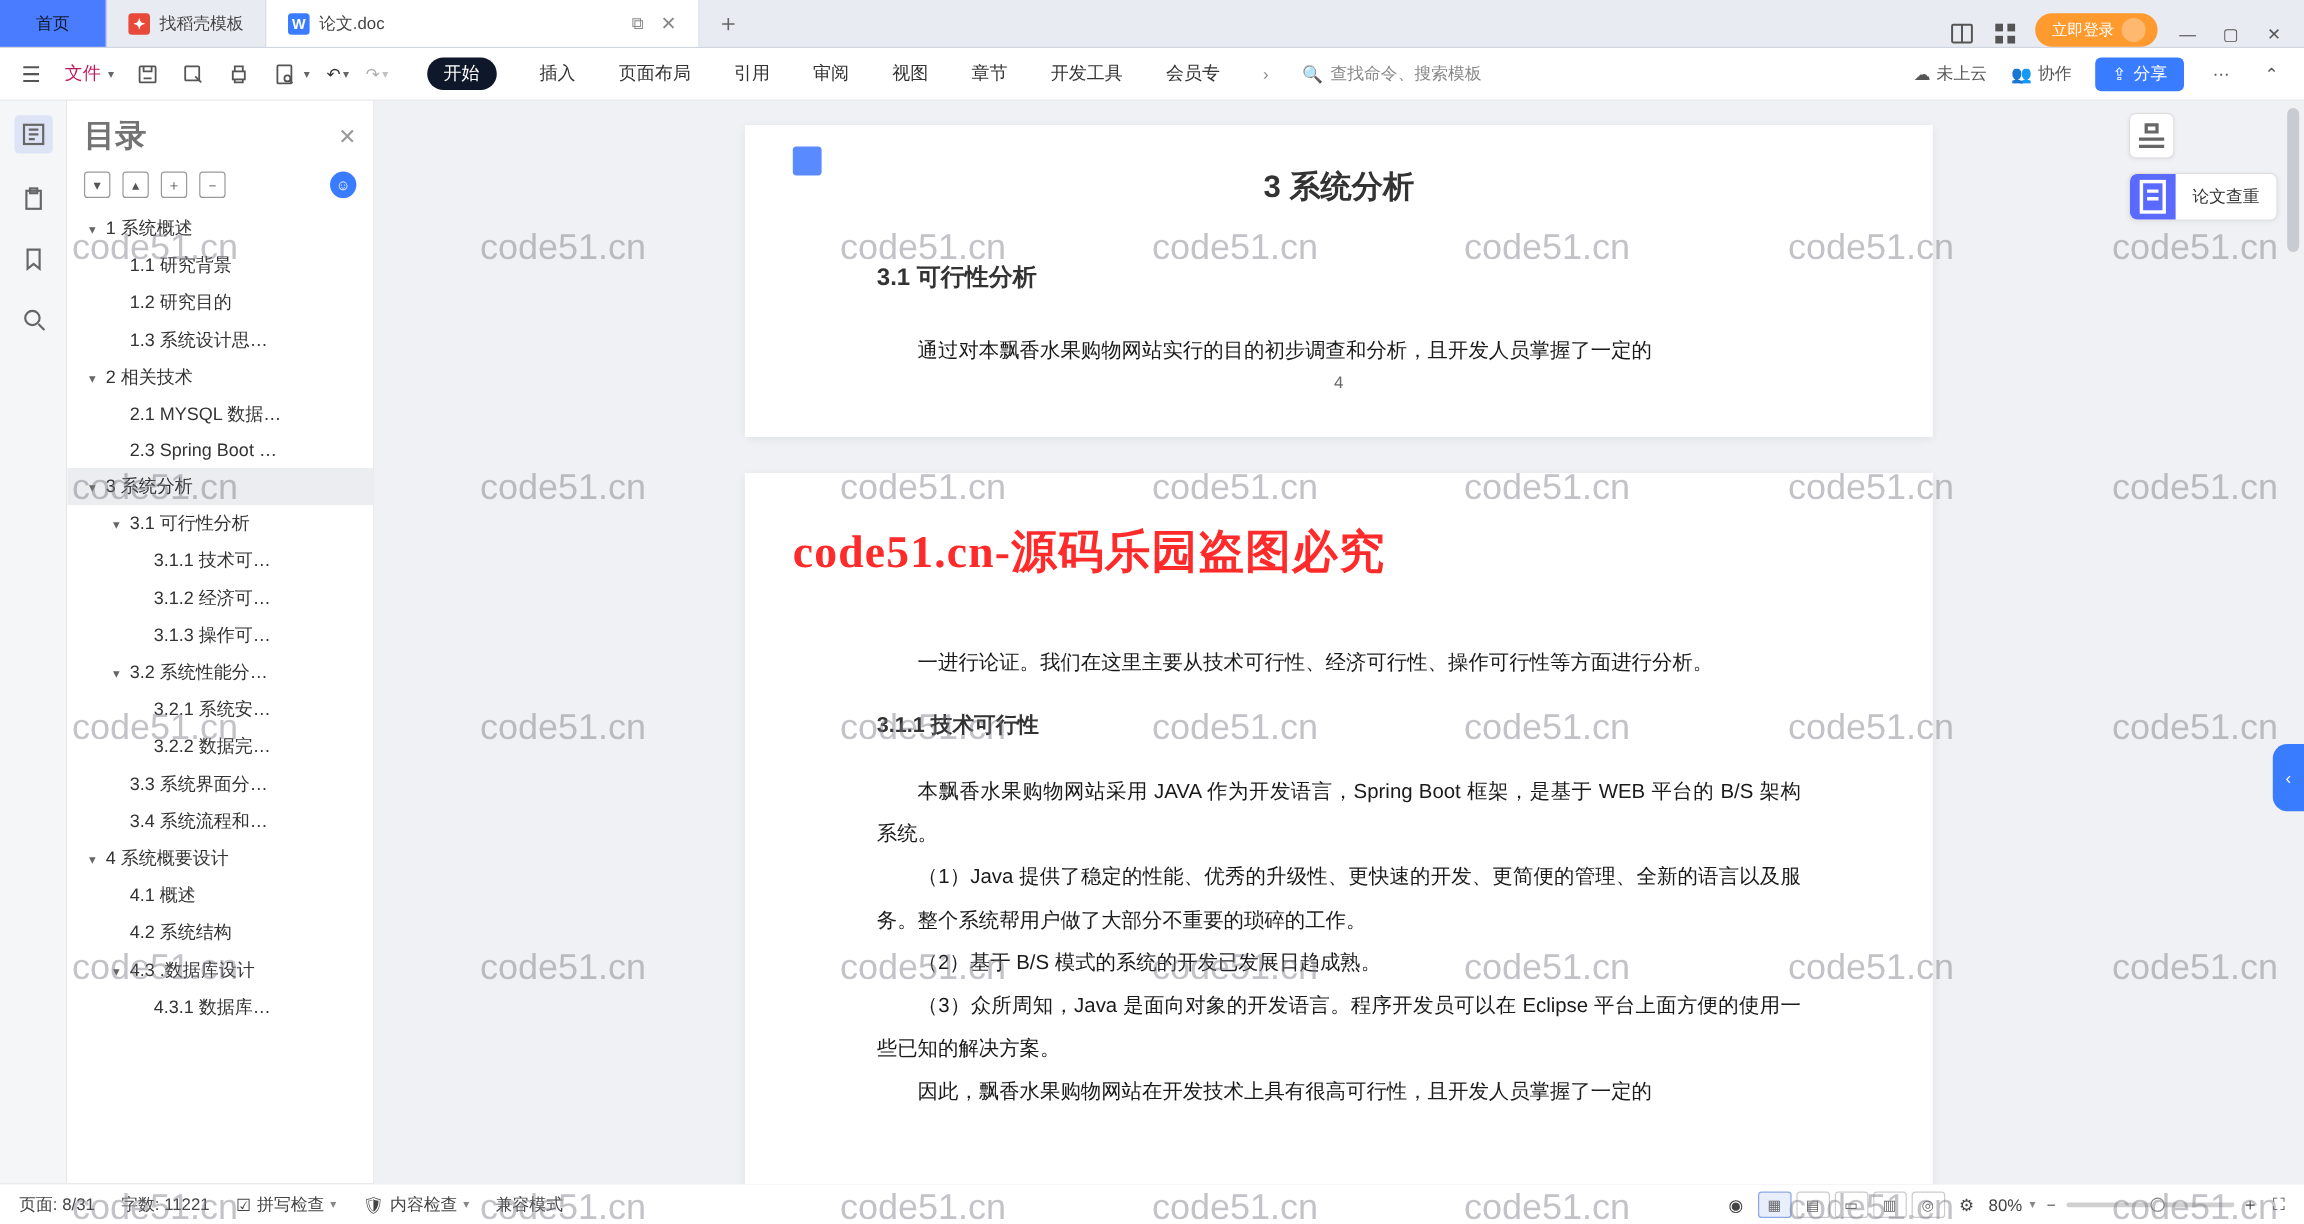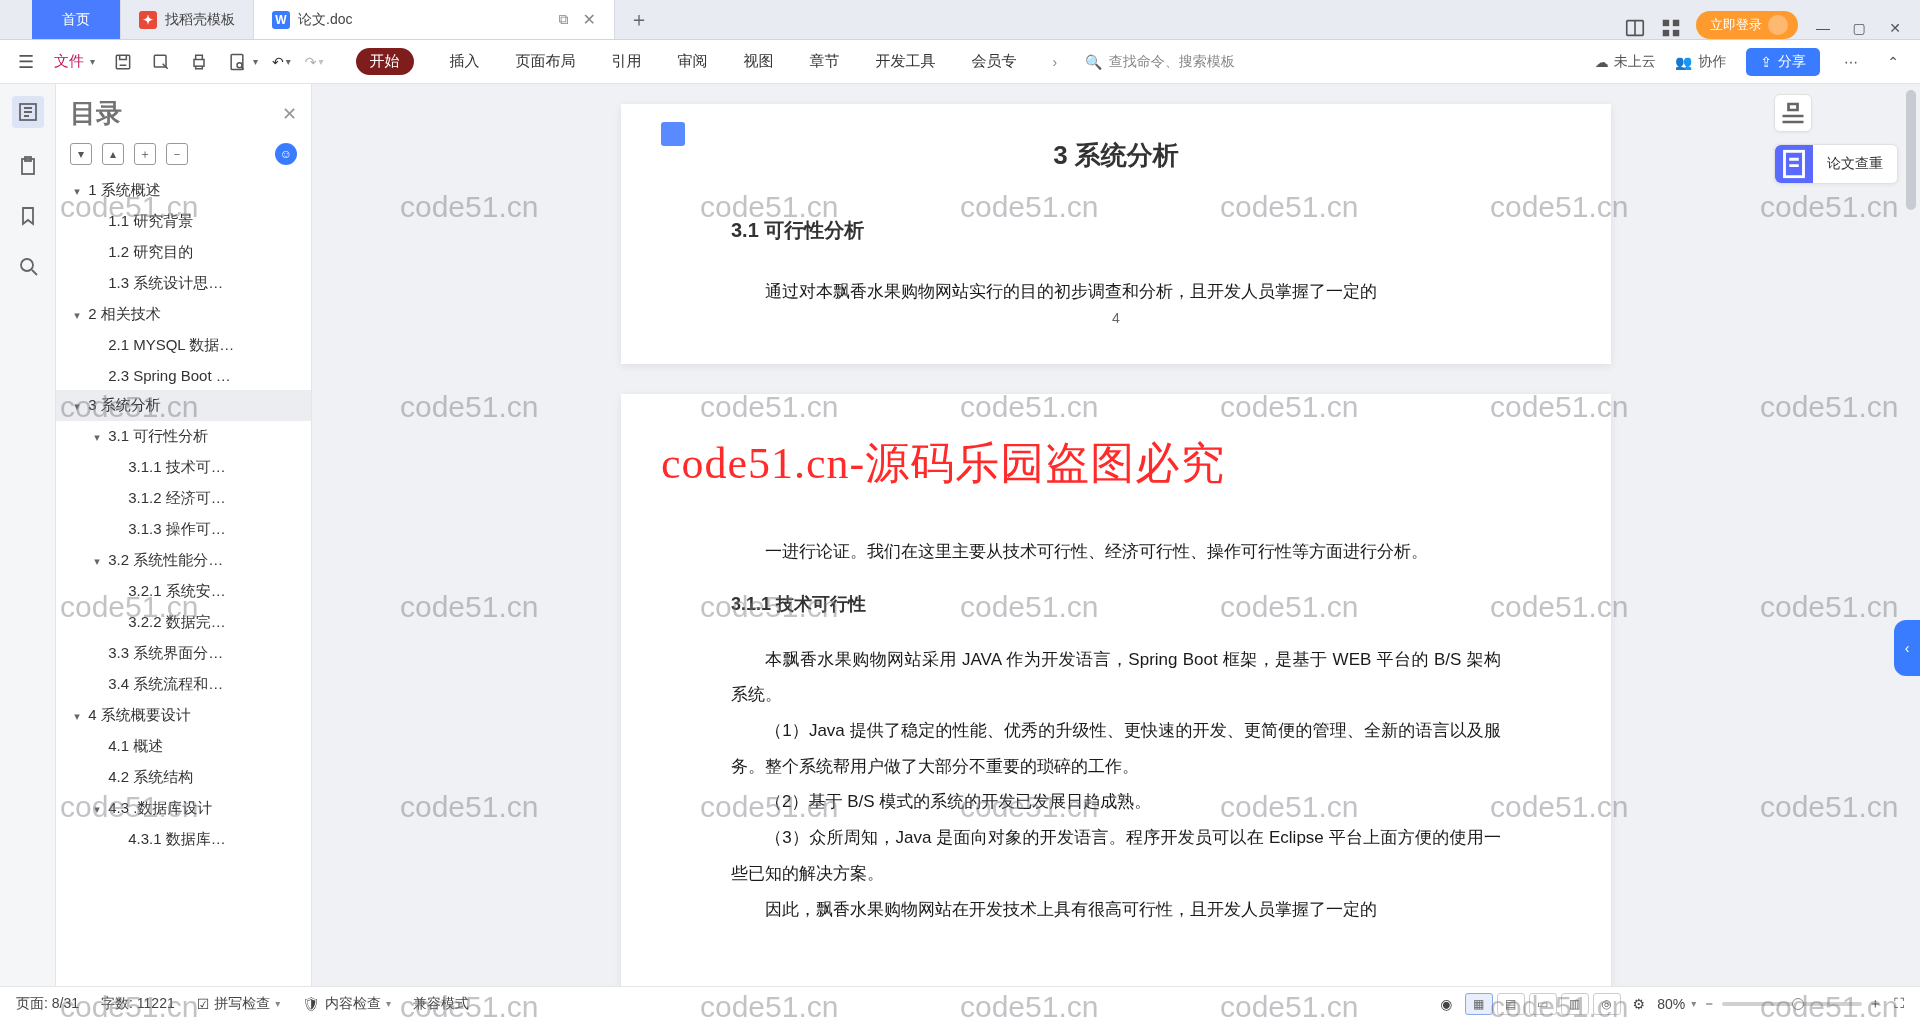--- a/index.html
+++ b/index.html
@@ -1,20 +1,20 @@
 <!DOCTYPE html>
 <html><head>
 <meta charset="utf-8">
 <style>
 * { margin:0; padding:0; box-sizing:border-box; font-family:"Microsoft YaHei",Arial,sans-serif; }
 body { width:1920px; height:1020px; overflow:hidden; background:#fff; display:flex; flex-direction:column; font-size:14px; color:#333; position:relative; }
 
 .tabbar { height:40px; background:#e8ebf2; display:flex; align-items:stretch; border-bottom:1px solid #d0d5e0; }
 .tab { display:flex; align-items:center; padding:0 18px; gap:8px; font-size:14px; color:#444; border-right:1px solid #d6dbe6; cursor:pointer; position:relative; }
-.tab.home { background:#4a7cff; color:#ffffff; font-weight:500; padding:0 30px;margin-left:32px; }
+.tab.home { background:#4a7cff; color:#0f172a; font-weight:500; padding:0 30px; }
 .tab.active { background:#fff; }
 .tab .ticon { width:18px; height:18px; display:inline-flex; align-items:center; justify-content:center; border-radius:3px; font-size:12px; font-weight:bold; }
 .tab .ticon.red { background:#e84a3a; color:#fff; }
 .tab .ticon.blue { background:#3a7cff; color:#fff; }
 .tab .tclose { font-size:16px; color:#888; margin-left:6px; }
 .tab .tpop { font-size:14px; color:#888; }
 .tab.add { border:none; padding:0 14px; font-size:20px; color:#666; }
 .tabbar-right { margin-left:auto; display:flex; align-items:flex-end; gap:14px; padding-right:14px; }
 .ticon-btn { width:22px; height:22px; display:flex; align-items:center; justify-content:center; color:#555; cursor:pointer; }
 .login-btn { background:#ff9a2e; color:#fff; border-radius:14px; padding:4px 10px 4px 14px; display:flex; align-items:center; gap:6px; font-size:13px; }
@@ -22,21 +22,21 @@
 
 .menubar { height:44px; display:flex; align-items:center; padding:0 16px; gap:8px; border-bottom:1px solid #e5e5e5; }
 .mb-left { display:flex; align-items:center; gap:18px; }
 .mb-left .ic { width:20px; height:20px; color:#555; display:flex; align-items:center; justify-content:center; cursor:pointer; }
 .hamburger { font-size:18px; }
 .file-label { font-size:15px; color:#be185d; }
 .dd { font-size:10px; color:#666; margin-left:-12px; }
 .mb-undo { display:flex; align-items:center; gap:14px; margin-left:6px; }
 .menus { display:flex; align-items:center; gap:36px; margin-left:24px; }
 .menus .mi { font-size:15px; color:#333; cursor:pointer; }
-.menus .mi.active { background:#7f1d1d; color:#fff; padding:4px 14px; border-radius:14px; }
+.menus .mi.active { background:#0f172a; color:#fff; padding:4px 14px; border-radius:14px; }
 .menus .arrow { font-size:14px; color:#888; }
 .mb-search { display:flex; align-items:center; gap:6px; color:#888; font-size:14px; margin-left:20px; }
 .mb-right { margin-left:auto; display:flex; align-items:center; gap:20px; }
 .mb-right .rit { display:flex; align-items:center; gap:5px; color:#555; font-size:14px; cursor:pointer; }
 .share-btn { background:#3a7cff; color:#fff; padding:5px 14px; border-radius:5px; display:flex; align-items:center; gap:6px; }
 
 .main { flex:1; display:flex; min-height:0; }
 
 .rail { width:56px; background:#f5f6f8; border-right:1px solid #e5e5e5; display:flex; flex-direction:column; align-items:center; padding-top:12px; gap:26px; }
 .rail .ric { width:24px; height:24px; color:#666; cursor:pointer; display:flex; align-items:center; justify-content:center; }
@@ -61,21 +61,21 @@
 .page { width:990px; background:#fff; box-shadow:0 2px 8px rgba(0,0,0,0.08); padding:26px 110px 40px; margin-bottom:30px; position:relative; font-family:"SimSun",serif; }
 .page .pg-ic { position:absolute; left:40px; top:18px; width:24px; height:24px; background:#5a8aff; border-radius:3px; }
 .page h1 { font-size:26px; text-align:center; font-weight:600; margin:8px 0 44px; }
 .page h2 { font-size:20px; font-weight:600; margin:10px 0 30px; }
 .page h3 { font-size:18px; font-weight:600; margin:22px 0 26px; }
 .page p { font-size:17px; line-height:2.1; text-indent:2em; color:#1a1a1a; text-align:justify; }
 .page .pp { text-indent:2em; }
 .page .pgnum { text-align:center; font-size:14px; color:#666; }
 .page1 { min-height:260px; }
 .page2 { min-height:620px; }
-.redbanner { position:absolute; left:40px; top:40px; font-size:44px; color:#ff2a2a; font-weight:400; font-family:"SimSun",serif; letter-spacing:1px; }
+.redbanner { position:absolute; left:40px; top:40px; font-size:38px; color:#ff2a2a; font-weight:700; font-family:"SimSun",serif; letter-spacing:1px; }
 .page2 .content-offset { margin-top:114px; }
 
 .rpanel { position:absolute; right:22px; top:94px; display:flex; flex-direction:column; gap:12px; }
 .rp-btn { width:38px; height:38px; background:#fff; border:1px solid #e0e0e0; border-radius:6px; display:flex; align-items:center; justify-content:center; box-shadow:0 1px 3px rgba(0,0,0,0.05); cursor:pointer; }
 .rp-card { display:flex; align-items:center; background:#fff; border:1px solid #e0e0e0; border-radius:6px; box-shadow:0 1px 4px rgba(0,0,0,0.06); cursor:pointer; }
 .rp-card .ic { width:38px; height:38px; background:#5a6aff; border-radius:6px 0 0 6px; display:flex; align-items:center; justify-content:center; color:#fff; }
 .rp-card .lbl { padding:0 14px; font-size:14px; }
 
 .edge-tab { position:absolute; right:0; top:620px; width:26px; height:56px; background:#3a7cff; border-radius:12px 0 0 12px; display:flex; align-items:center; justify-content:center; color:#fff; cursor:pointer; }
 

